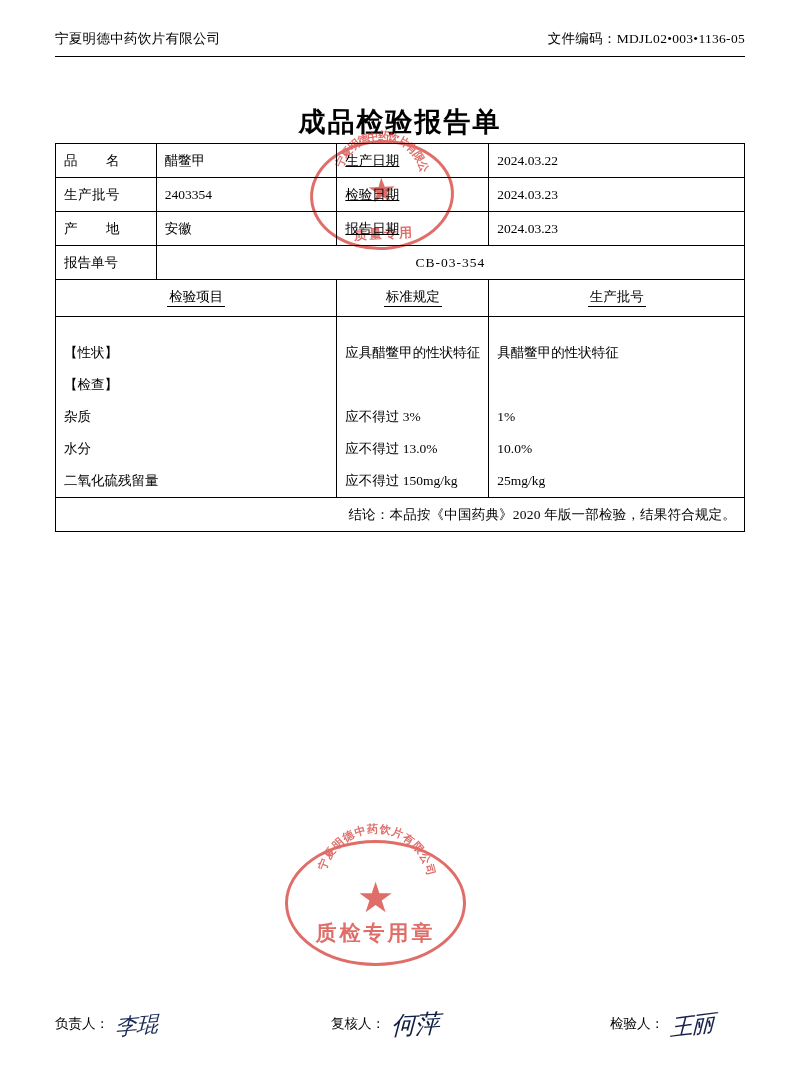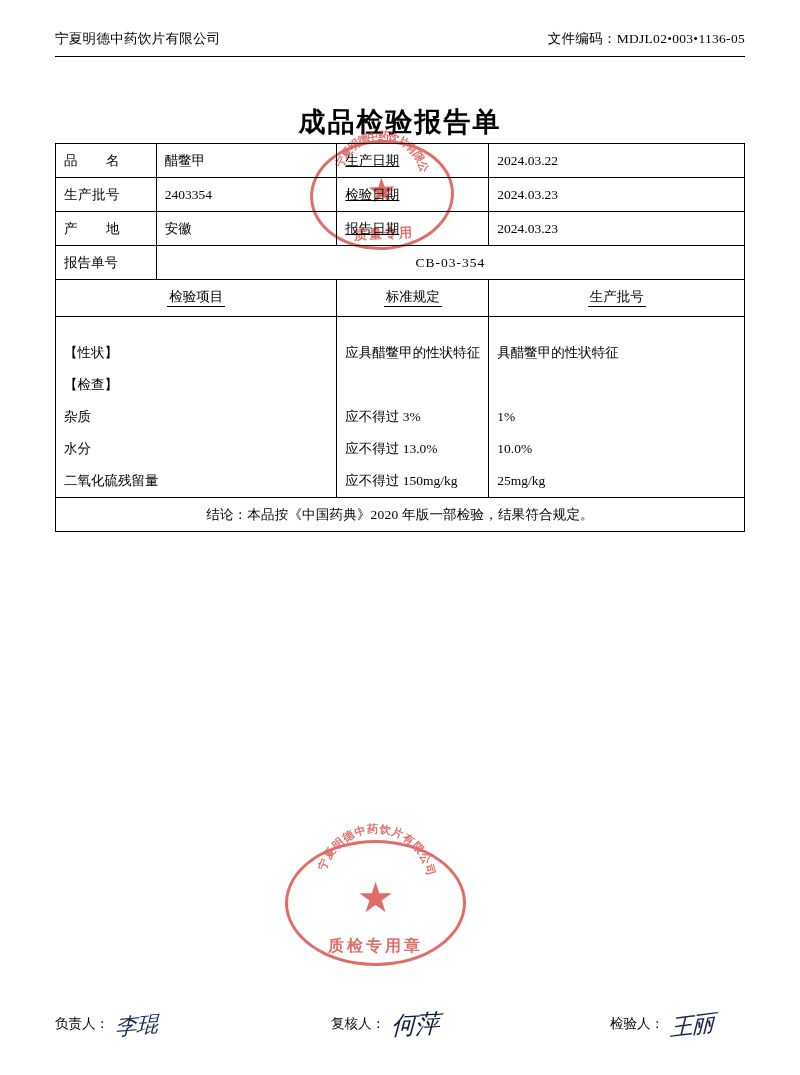--- a/index.html
+++ b/index.html
@@ -112,21 +112,21 @@
   .item-line {
     height: 32px;
     line-height: 32px;
     white-space: nowrap;
     font-size: 13.5px;
   }
   .item-gap { height: 20px; }
 
   td.conclusion {
     height: 34px;
-    text-align: center;
+    text-align: right;
     letter-spacing: 0.2px;
   }
 
   
   .sign-row {
     position: absolute;
     top: 1008px;
     left: 55px;
     width: 690px;
     display: flex;
@@ -200,24 +200,24 @@
   }
   .stamp .arc span {
     position: absolute;
     left: 50%;
     top: 50%;
     transform-origin: 0 0;
     font-weight: bold;
   }
   .stamp .bottomtext {
     position: absolute;
-    bottom: 6px;
+    bottom: 16px;
     width: 100%;
     text-align: center;
-    font-size: 16px;
+    font-size: 21px;
     font-weight: bold;
     letter-spacing: 3px;
   }
   .stamp-top .bottomtext { font-size: 13px; bottom: 4px; letter-spacing: 2px;}
 </style>
 </head>
 <body>
 
 <div class="page">
 

